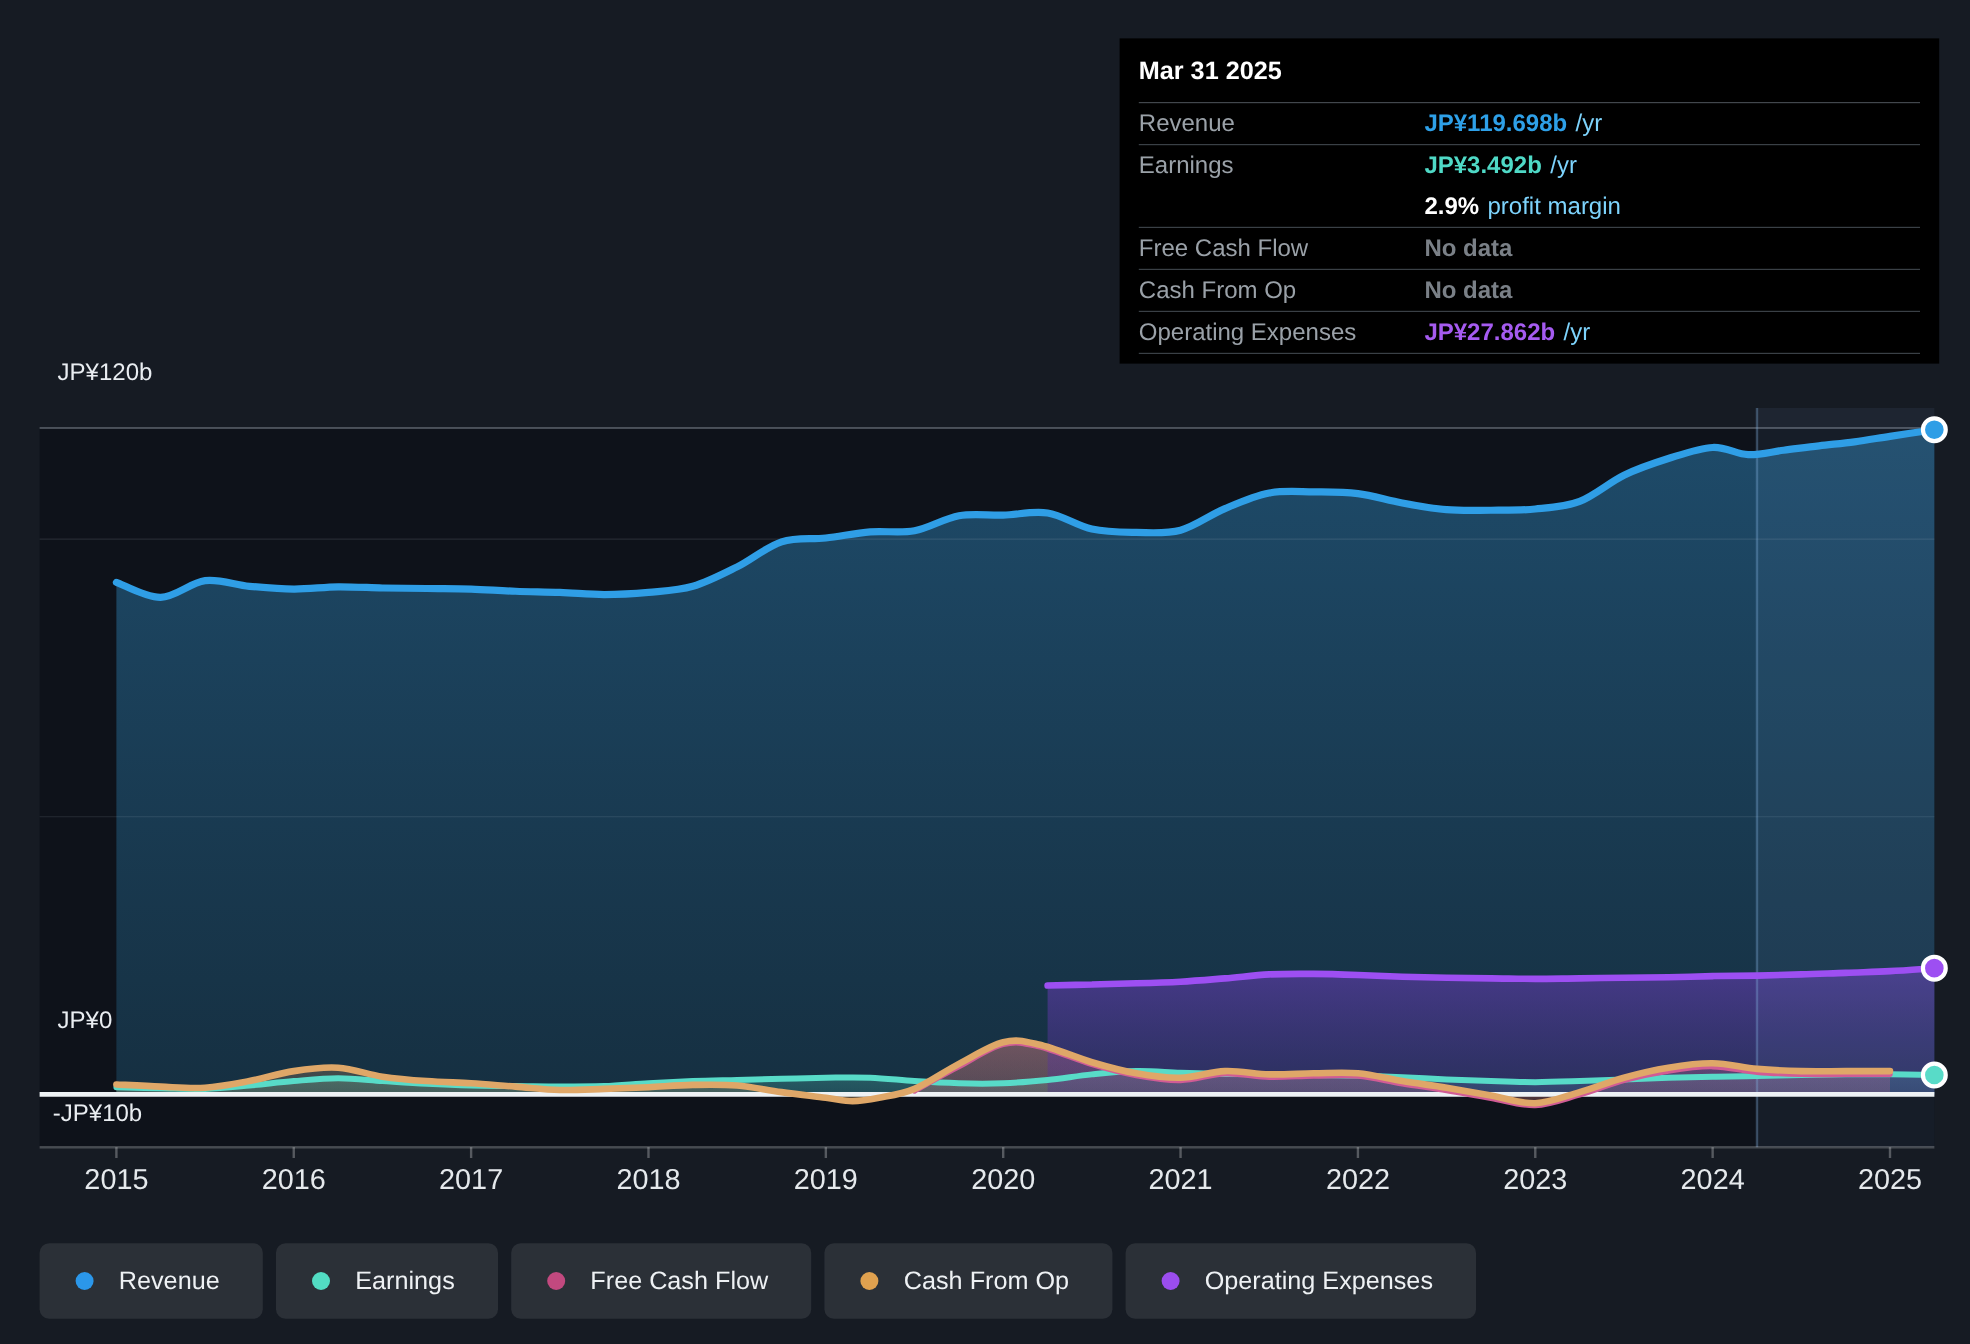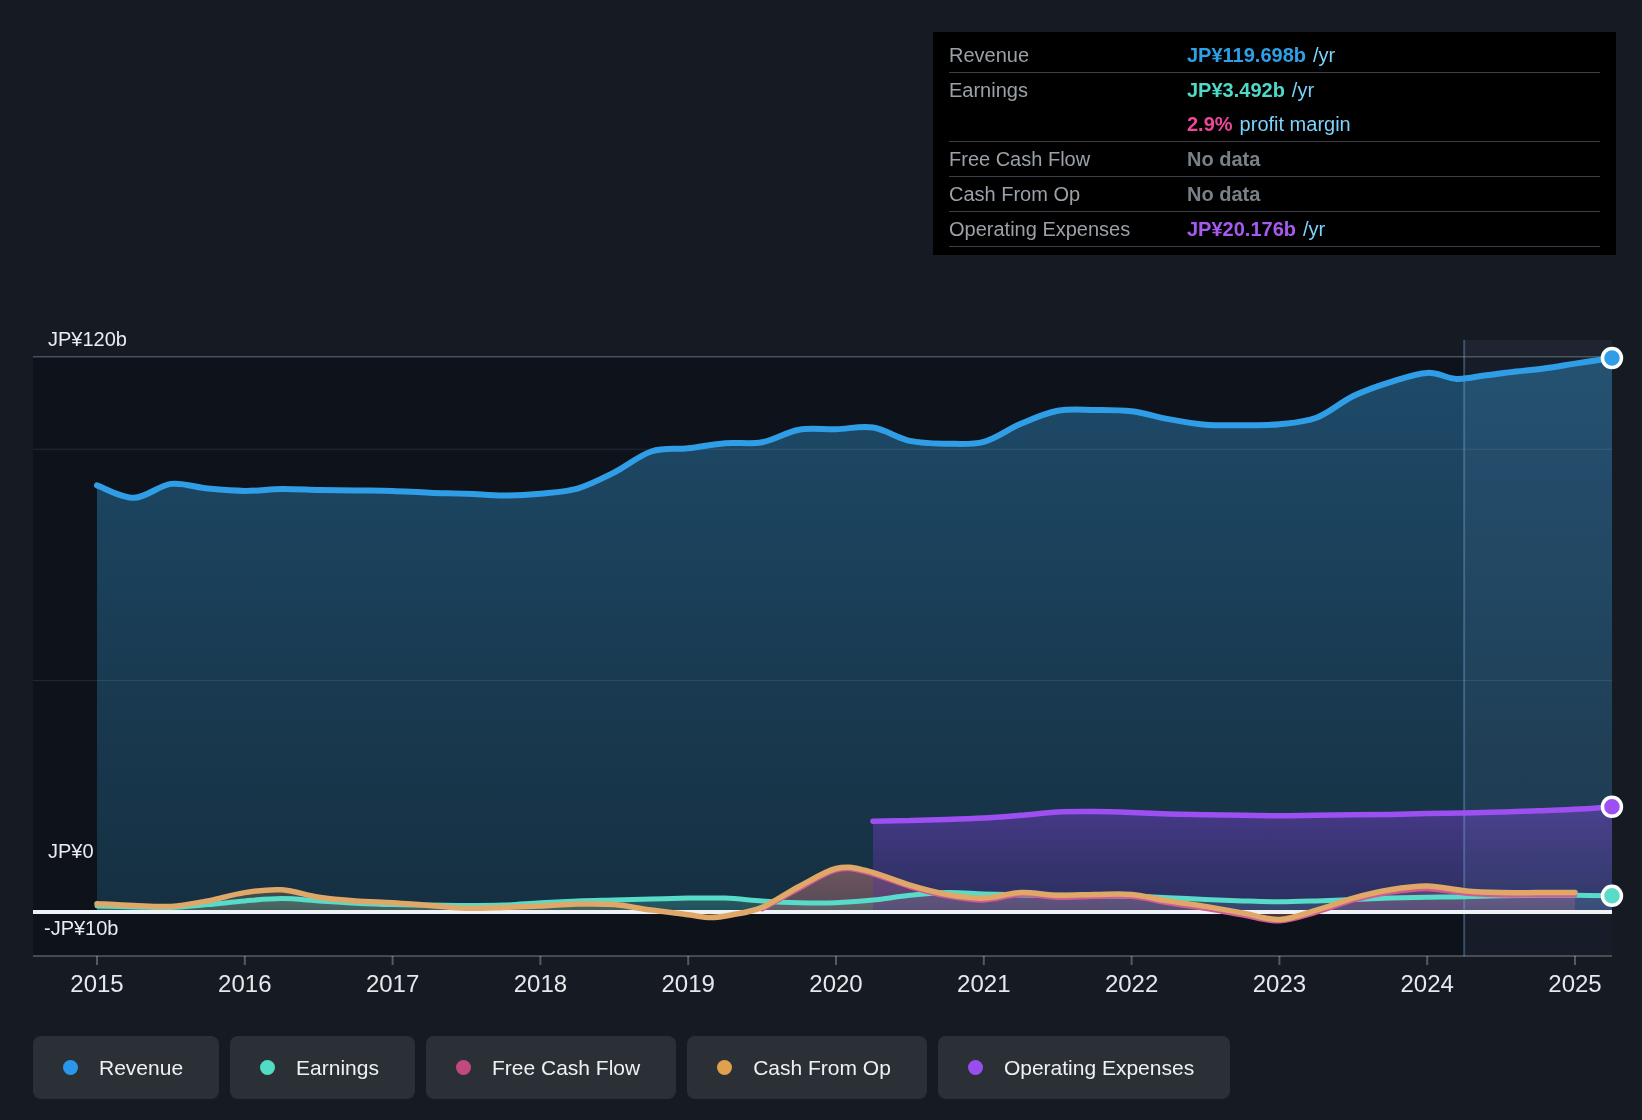--- a/index.html
+++ b/index.html
@@ -13,21 +13,21 @@
   .tt-title{font-size:21px;font-weight:bold;color:#fff;padding:10px 0 13px;
             border-bottom:1px solid #42474d;}
   .tt-row{display:flex;align-items:center;height:34px;font-size:20px;}
   .tt-row.bb{border-bottom:1px solid #3a4046;}
   .tt-label{width:238px;flex:none;color:#9aa1a8;}
   .tt-value{font-weight:bold;text-align:center;}
   .tt-suffix{color:#7dd3fc;margin-left:7px;}
 
   
   .ylabel{position:absolute;color:#e9edf1;font-size:20px;font-weight:500;}
-  .y-top{left:48px;top:328px;}
+  .y-top{left:48px;top:300px;}
   .y-zero{left:48px;top:840px;}
   .y-neg{left:44px;top:917px;}
   .years span{position:absolute;top:970px;transform:translateX(-50%);
               font-size:24px;font-weight:500;color:#e5e9ec;
               left:calc(97px + var(--i)*147.8px);}
 
   
   .legend{position:absolute;left:33px;top:1036px;display:flex;gap:11px;}
   .chip{display:flex;align-items:center;height:63px;padding:0 36px 0 30px;
         background:#2b3037;border-radius:8px;font-size:21px;color:#eef1f4;cursor:pointer;}
@@ -89,48 +89,49 @@
       <path d="M762.1,909.2C768.3,905.8,786.7,895.3,799.1,888.9C811.4,882.4,824.9,873.1,836.0,870.4C847.1,867.6,853.2,869.4,865.6,872.2C877.9,875.0,896.4,883.0,909.9,887.0C923.4,891.0,934.5,894.0,946.9,896.3C959.2,898.5,971.5,900.7,983.8,900.4C996.1,900.2,1008.4,895.3,1020.8,894.9C1033.1,894.4,1045.4,897.3,1057.7,897.7C1070.0,898.0,1082.3,896.9,1094.7,896.7C1107.0,896.6,1119.3,895.6,1131.6,896.7C1143.9,897.8,1156.2,901.2,1168.6,903.2C1180.9,905.2,1193.2,906.8,1205.5,908.8C1217.8,910.8,1230.1,913.2,1242.5,915.2C1254.8,917.3,1267.1,921.7,1279.4,921.3C1291.7,920.8,1304.0,915.9,1316.4,912.5C1328.7,909.0,1341.0,903.7,1353.3,900.4C1365.6,897.1,1377.9,894.5,1390.3,892.6C1402.6,890.6,1414.9,888.7,1427.2,888.9C1439.5,889.0,1451.8,892.4,1464.2,893.5C1476.5,894.6,1488.8,895.0,1501.1,895.3C1513.4,895.6,1525.7,895.3,1538.1,895.3C1550.4,895.3,1568.8,895.3,1575.0,895.3" fill="none" stroke="#d15c95" stroke-width="4.5" stroke-linecap="round" stroke-linejoin="round"></path>
       <path d="M97.0,903.7C103.2,904.0,121.6,905.1,133.9,905.5C146.3,906.0,158.6,907.2,170.9,906.4C183.2,905.7,195.5,903.2,207.9,900.9C220.2,898.6,232.5,894.4,244.8,892.6C257.1,890.7,269.4,889.0,281.8,889.8C294.1,890.6,306.4,895.3,318.7,897.2C331.0,899.0,343.3,900.0,355.7,900.9C368.0,901.8,380.3,902.0,392.6,902.7C404.9,903.5,417.2,904.6,429.6,905.5C441.9,906.4,454.2,908.0,466.5,908.3C478.8,908.6,491.1,907.8,503.5,907.4C515.8,907.0,528.1,906.5,540.4,906.0C552.7,905.4,565.0,904.4,577.4,904.1C589.7,903.9,602.0,903.6,614.3,904.6C626.6,905.6,638.9,908.5,651.3,910.1C663.6,911.8,678.3,913.5,688.2,914.8C698.1,916.0,703.0,917.6,710.4,917.6C717.8,917.6,723.9,916.5,732.5,914.8C741.2,913.1,751.0,912.1,762.1,907.4C773.2,902.7,786.7,893.0,799.1,886.5C811.4,880.1,824.9,871.2,836.0,868.5C847.1,865.8,853.2,867.6,865.6,870.4C877.9,873.1,896.4,881.1,909.9,885.2C923.4,889.2,934.5,892.3,946.9,894.4C959.2,896.6,971.5,898.4,983.8,898.1C996.1,897.8,1008.4,893.0,1020.8,892.6C1033.1,892.1,1045.4,895.0,1057.7,895.3C1070.0,895.6,1082.3,894.6,1094.7,894.4C1107.0,894.3,1119.3,893.3,1131.6,894.4C1143.9,895.5,1156.2,898.9,1168.6,900.9C1180.9,902.9,1193.2,904.4,1205.5,906.4C1217.8,908.5,1230.1,910.8,1242.5,912.9C1254.8,915.1,1267.1,919.9,1279.4,919.4C1291.7,918.9,1304.0,913.7,1316.4,910.1C1328.7,906.6,1341.0,901.5,1353.3,898.1C1365.6,894.7,1377.9,891.8,1390.3,889.8C1402.6,887.8,1414.9,885.9,1427.2,886.1C1439.5,886.2,1451.8,889.6,1464.2,890.7C1476.5,891.8,1488.8,892.3,1501.1,892.6C1513.4,892.9,1525.7,892.6,1538.1,892.6C1550.4,892.6,1568.8,892.6,1575.0,892.6" fill="none" stroke="#dfa768" stroke-width="5.5" stroke-linecap="round" stroke-linejoin="round"></path>
       <path d="M873.0,821.3C879.1,821.1,897.6,820.7,909.9,820.4C922.2,820.1,934.5,819.8,946.9,819.4C959.2,819.1,971.5,818.8,983.8,818.1C996.1,817.4,1008.4,816.3,1020.8,815.3C1033.1,814.3,1045.4,812.7,1057.7,812.0C1070.0,811.4,1082.3,811.5,1094.7,811.6C1107.0,811.7,1119.3,812.1,1131.6,812.5C1143.9,812.9,1156.2,813.5,1168.6,813.9C1180.9,814.3,1193.2,814.6,1205.5,814.8C1217.8,815.0,1230.1,815.1,1242.5,815.3C1254.8,815.4,1267.1,815.7,1279.4,815.7C1291.7,815.7,1304.0,815.4,1316.4,815.3C1328.7,815.1,1341.0,815.0,1353.3,814.8C1365.6,814.7,1377.9,814.6,1390.3,814.4C1402.6,814.1,1414.9,813.7,1427.2,813.4C1439.5,813.2,1451.8,813.2,1464.2,813.0C1476.5,812.7,1488.8,812.4,1501.1,812.0C1513.4,811.7,1525.7,811.1,1538.1,810.7C1550.4,810.2,1562.7,809.9,1575.0,809.3C1587.3,808.6,1605.8,807.2,1612.0,806.8" fill="none" stroke="#9d4ff2" stroke-width="5.5" stroke-linecap="round" stroke-linejoin="round"></path>
       <path d="M97.0,485.3C103.2,487.4,121.6,498.1,133.9,497.8C146.3,497.6,158.6,485.5,170.9,483.9C183.2,482.4,195.5,487.4,207.9,488.6C220.2,489.7,232.5,490.8,244.8,490.9C257.1,491.0,269.4,489.2,281.8,489.0C294.1,488.9,306.4,489.7,318.7,490.0C331.0,490.2,343.3,490.3,355.7,490.4C368.0,490.6,380.3,490.5,392.6,490.9C404.9,491.3,417.2,492.3,429.6,492.7C441.9,493.2,454.2,493.2,466.5,493.7C478.8,494.1,491.1,495.5,503.5,495.5C515.8,495.5,528.1,494.8,540.4,493.7C552.7,492.5,565.0,492.1,577.4,488.6C589.7,485.0,602.0,478.5,614.3,472.4C626.6,466.2,638.9,455.6,651.3,451.5C663.6,447.5,675.9,449.7,688.2,448.3C700.5,446.9,712.8,444.2,725.2,443.2C737.5,442.2,749.8,444.5,762.1,442.3C774.4,440.1,786.7,432.0,799.1,429.8C811.4,427.6,823.7,429.7,836.0,429.3C848.3,428.9,860.6,425.6,873.0,427.5C885.3,429.4,897.6,438.2,909.9,440.9C922.2,443.6,934.5,443.5,946.9,443.7C959.2,443.8,971.5,445.1,983.8,441.8C996.1,438.5,1008.4,428.9,1020.8,423.8C1033.1,418.6,1045.4,413.1,1057.7,410.8C1070.0,408.5,1082.3,409.8,1094.7,409.9C1107.0,410.0,1119.3,409.7,1131.6,411.3C1143.9,412.8,1156.2,416.9,1168.6,419.1C1180.9,421.4,1193.2,423.7,1205.5,424.7C1217.8,425.7,1230.1,425.2,1242.5,425.2C1254.8,425.1,1267.1,425.5,1279.4,424.2C1291.7,423.0,1304.0,422.5,1316.4,417.8C1328.7,413.1,1341.0,402.0,1353.3,396.0C1365.6,390.1,1377.9,386.0,1390.3,382.1C1402.6,378.3,1416.1,373.4,1427.2,372.9C1438.3,372.3,1446.9,378.5,1456.8,378.9C1466.6,379.3,1476.5,376.4,1486.3,375.2C1496.2,374.0,1506.0,372.6,1515.9,371.5C1525.7,370.3,1535.6,369.6,1545.4,368.2C1555.3,366.9,1563.9,365.3,1575.0,363.6C1586.1,361.9,1605.8,359.0,1612.0,358.1" fill="none" stroke="#2f9ee6" stroke-width="6" stroke-linecap="round" stroke-linejoin="round"></path>
       <circle cx="1611.95" cy="358.0735654" r="9.5" fill="#2f9ee6" stroke="#ffffff" stroke-width="3.5"></circle>
       <circle cx="1611.95" cy="895.8400716" r="9.5" fill="#58dbc8" stroke="#ffffff" stroke-width="3.5"></circle>
       <circle cx="1611.95" cy="806.8077513" r="9.5" fill="#9d4ff2" stroke="#ffffff" stroke-width="3.5"></circle>
     </svg>
 
   <div class="tooltip">
+    <div class="tt-title">Mar 31 2025</div>
     <div class="tt-row bb">
       <span class="tt-label">Revenue</span>
       <span class="tt-value" style="color: rgb(46, 160, 232);">JP¥119.698b</span>
       <span class="tt-suffix">/yr</span>
     </div>
     <div class="tt-row">
       <span class="tt-label">Earnings</span>
       <span class="tt-value" style="color: rgb(79, 217, 198);">JP¥3.492b</span>
       <span class="tt-suffix">/yr</span>
     </div>
     <div class="tt-row bb">
       <span class="tt-label"></span>
-      <span class="tt-value" style="color: #ec4899;">2.9%</span>
+      <span class="tt-value" style="color: #ffffff;">2.9%</span>
       <span class="tt-suffix">profit margin</span>
     </div>
     <div class="tt-row bb">
       <span class="tt-label">Free Cash Flow</span>
       <span class="tt-value" style="color: rgb(122, 128, 135);">No data</span>
       <span class="tt-suffix"></span>
     </div>
     <div class="tt-row bb">
       <span class="tt-label">Cash From Op</span>
       <span class="tt-value" style="color: rgb(122, 128, 135);">No data</span>
       <span class="tt-suffix"></span>
     </div>
     <div class="tt-row bb">
       <span class="tt-label">Operating Expenses</span>
-      <span class="tt-value" style="color: rgb(165, 91, 240);">JP¥20.176b</span>
+      <span class="tt-value" style="color: rgb(165, 91, 240);">JP¥27.862b</span>
       <span class="tt-suffix">/yr</span>
     </div>
   </div>
 
   <div class="ylabel y-top">JP¥120b</div>
   <div class="ylabel y-zero">JP¥0</div>
   <div class="ylabel y-neg">-JP¥10b</div>
 
   <div class="years">
     <span style="--i:0">2015</span>

